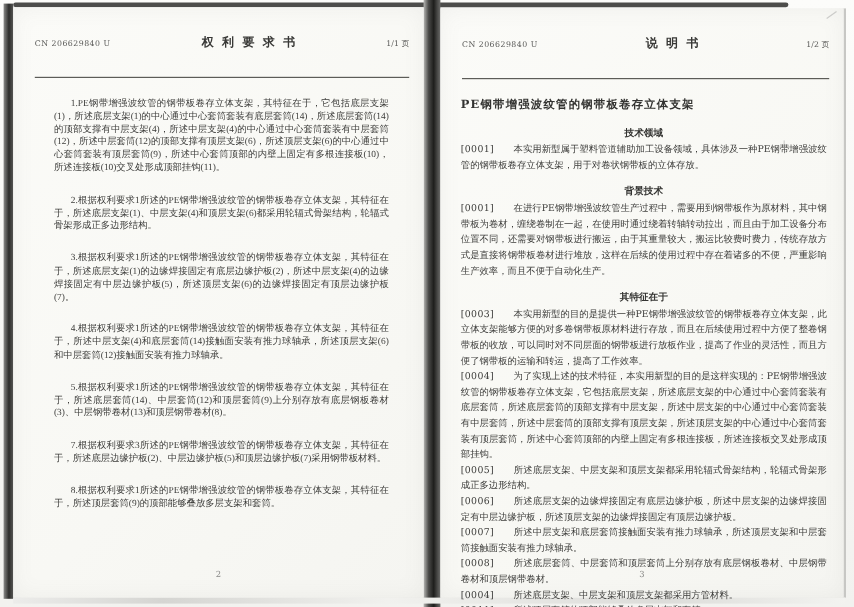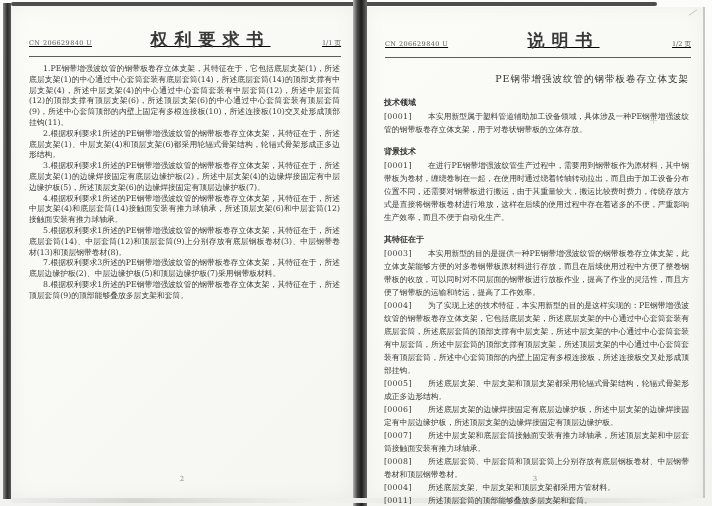--- a/index.html
+++ b/index.html
@@ -12,29 +12,29 @@
   
   .edge-top{position:absolute;left:11px;top:2px;width:646px;height:4px;background:#4d4d4b;border-radius:2px;}
   .edge-left{position:absolute;left:3px;top:3px;width:8px;height:496px;background:linear-gradient(to right,#8a8a88,#2d2d2b 55%,#565654);}
   .spine{position:absolute;left:353px;top:0;width:14px;height:506px;background:linear-gradient(to right,#b8b8b5,#4a4a48 30%,#1e1e1c 60%,#6b6b69);}
   .edge-right{position:absolute;left:703px;top:7px;width:2px;height:491px;background:#c7c7c4;}
   .edge-bottom{position:absolute;left:11px;top:498px;width:693px;height:5px;background:linear-gradient(to right,#ececea,#d5d5d2 18%,#f1f1ee 45%,#dcdcd9 78%,#f3f3f0);}
   
   .page{position:absolute;top:6px;height:492px;background:linear-gradient(135deg,#fbfbf8 0%,#f8f8f4 60%,#f5f5f1 100%);box-shadow:inset 0 0 18px rgba(120,120,110,.08);}
   .page-left{left:11px;width:342px;}
   .page-right{left:367px;top:7px;width:336px;height:491px;}
-  .page-header{display:flex;justify-content:space-between;align-items:baseline;margin:22px 12px 0 18px;border-bottom:1px solid #5c5c58;padding-bottom:5px;text-decoration:underline;}
+  .page-header{display:flex;justify-content:space-between;align-items:baseline;margin:22px 12px 0 18px;border-bottom:1px solid #5c5c58;padding-bottom:22px;}
   .doc-num{font-size:6.5px;color:#5a5a58;letter-spacing:.4px;white-space:nowrap;}
-  .doc-title{font-size:17px;font-weight:bold;color:#38383六;color:#383836;letter-spacing:7px;text-indent:7px;white-space:nowrap;}
+  .doc-title{font-size:10px;font-weight:bold;color:#38383六;color:#383836;letter-spacing:7px;text-indent:7px;white-space:nowrap;}
   .page-ind{font-size:6.5px;color:#5a5a58;white-space:nowrap;}
   .claims{margin:7px 13px 0 18px;font-size:7.8px;line-height:10.8px;color:#3c3c3a;text-align:justify;}
-  .claims p{margin:0;text-indent:14px;}
-  .spec-title{margin:15px 14px 0 17px;text-align:right;font-size:9.5px;font-weight:normal;color:#333331;letter-spacing:1px;}
+  .claims p{margin:16px;text-indent:14px;font-family:Liberation Serif, serif;}
+  .spec-title{margin:15px 14px 0 17px;text-align:left;font-size:9.5px;font-weight:bold;color:#333331;letter-spacing:1px;}
   .spec-body{margin:10px 14px 0 17px;font-size:7.8px;line-height:13px;color:#3c3c3a;text-align:justify;}
-  .sec-head{font-weight:bold;font-size:8px;color:#333331;margin:9px 0 1px 0;text-align:left;}
+  .sec-head{font-weight:bold;font-size:8px;color:#333331;margin:9px 0 1px 0;text-align:center;}
   .spec-body p{margin:0;}
   .pnum{display:inline-block;min-width:44px;letter-spacing:.3px;}
   .page-num{position:absolute;bottom:15px;left:0;width:100%;text-align:center;font-size:7px;color:#8a8a88;}
   
   .artifact{position:absolute;opacity:.45;}
   .artifact-scratch{left:688px;top:12px;width:10px;height:1px;background:#9a9a98;transform:rotate(-35deg);}
   .artifact-plus{left:650px;top:117px;width:7px;height:7px;}
   .artifact-plus::before{content:"";position:absolute;left:0;top:3px;width:7px;height:1px;background:#a0a09e;}
   .artifact-plus::after{content:"";position:absolute;left:3px;top:0;width:1px;height:7px;background:#a0a09e;}
 </style>

